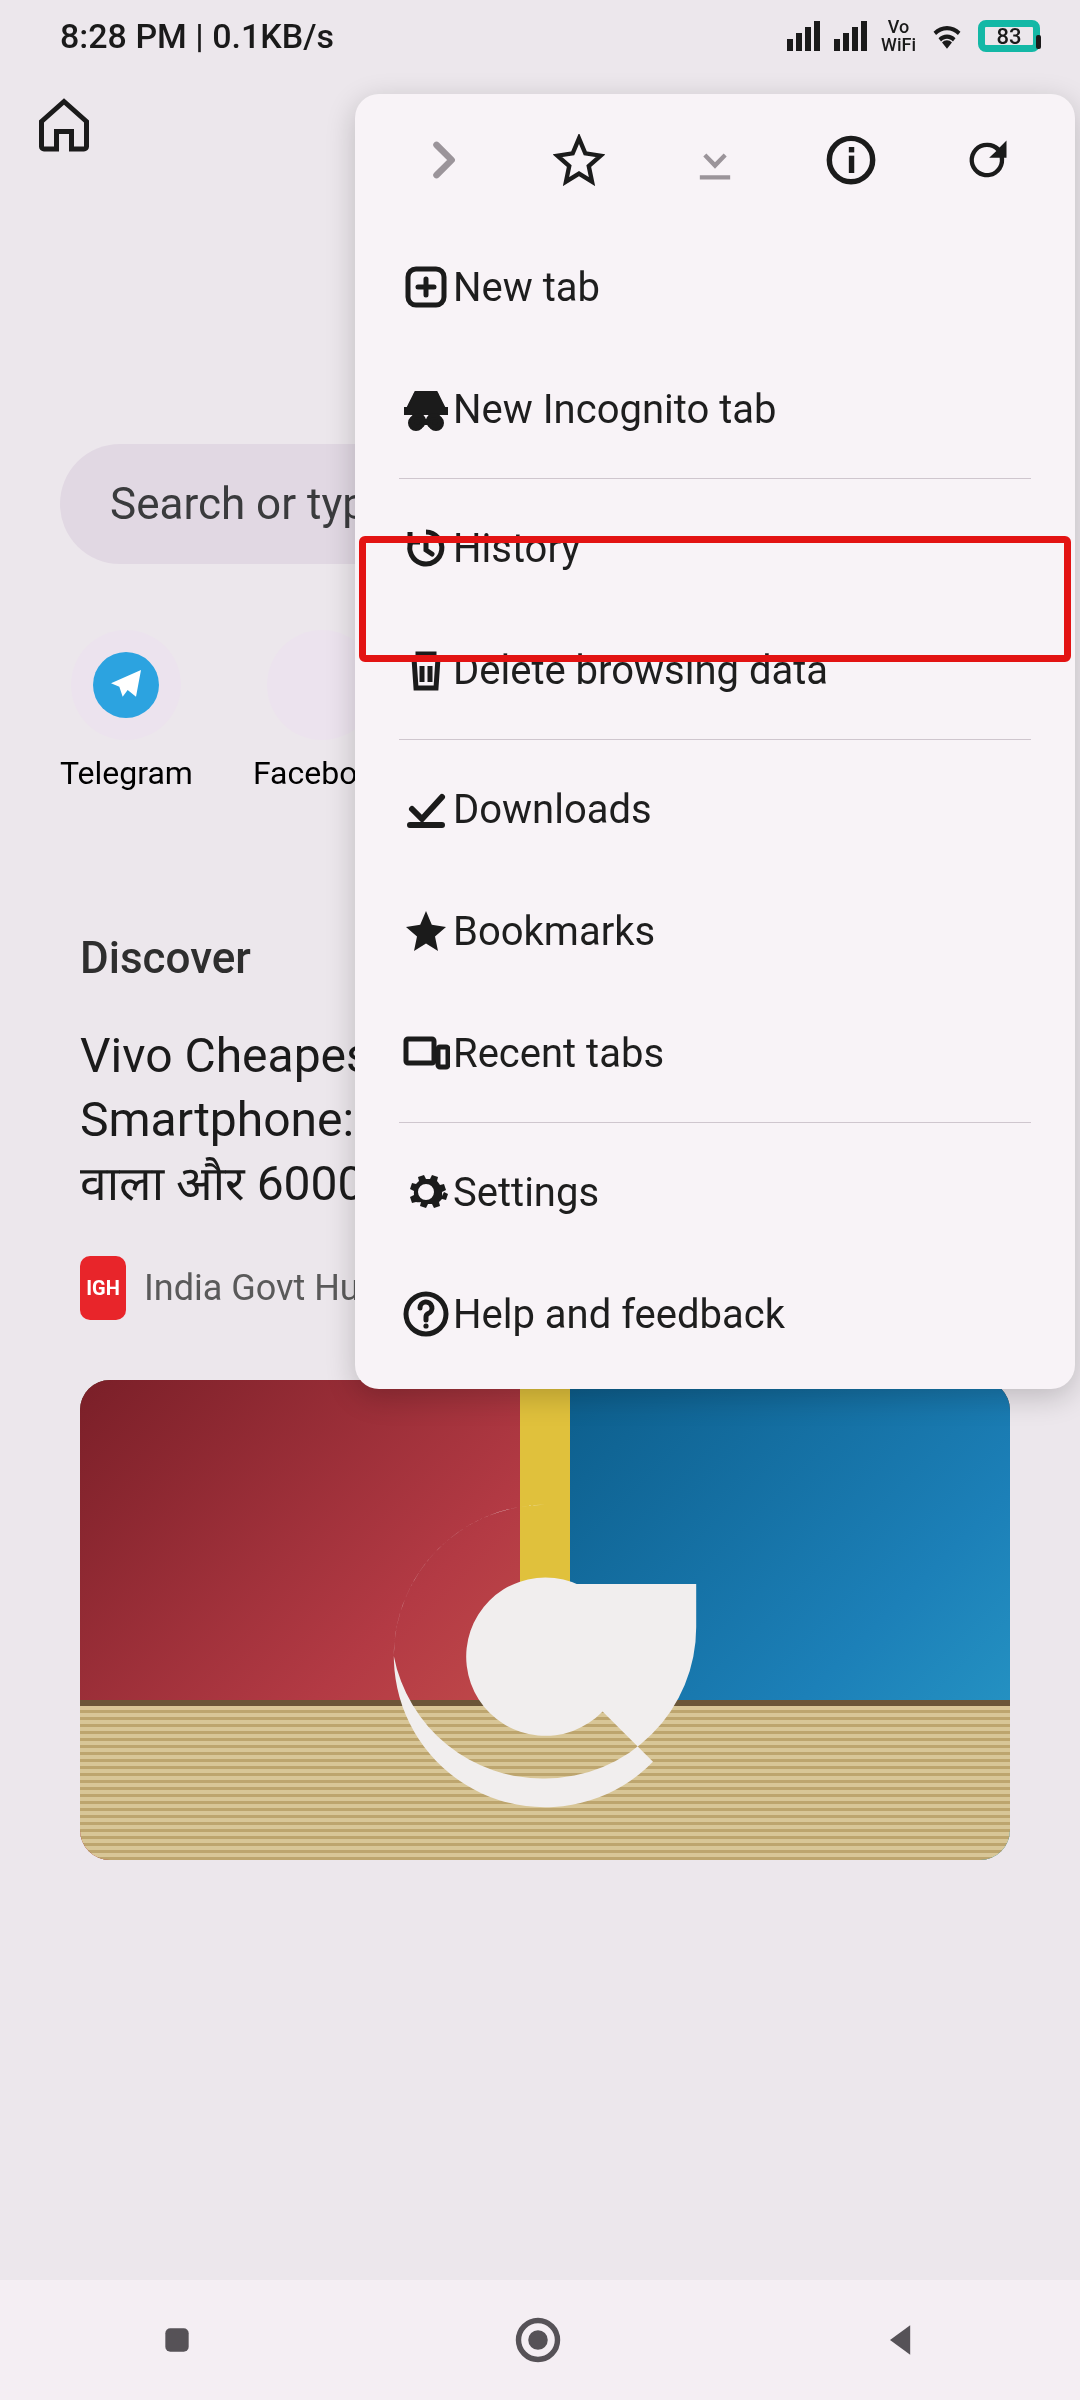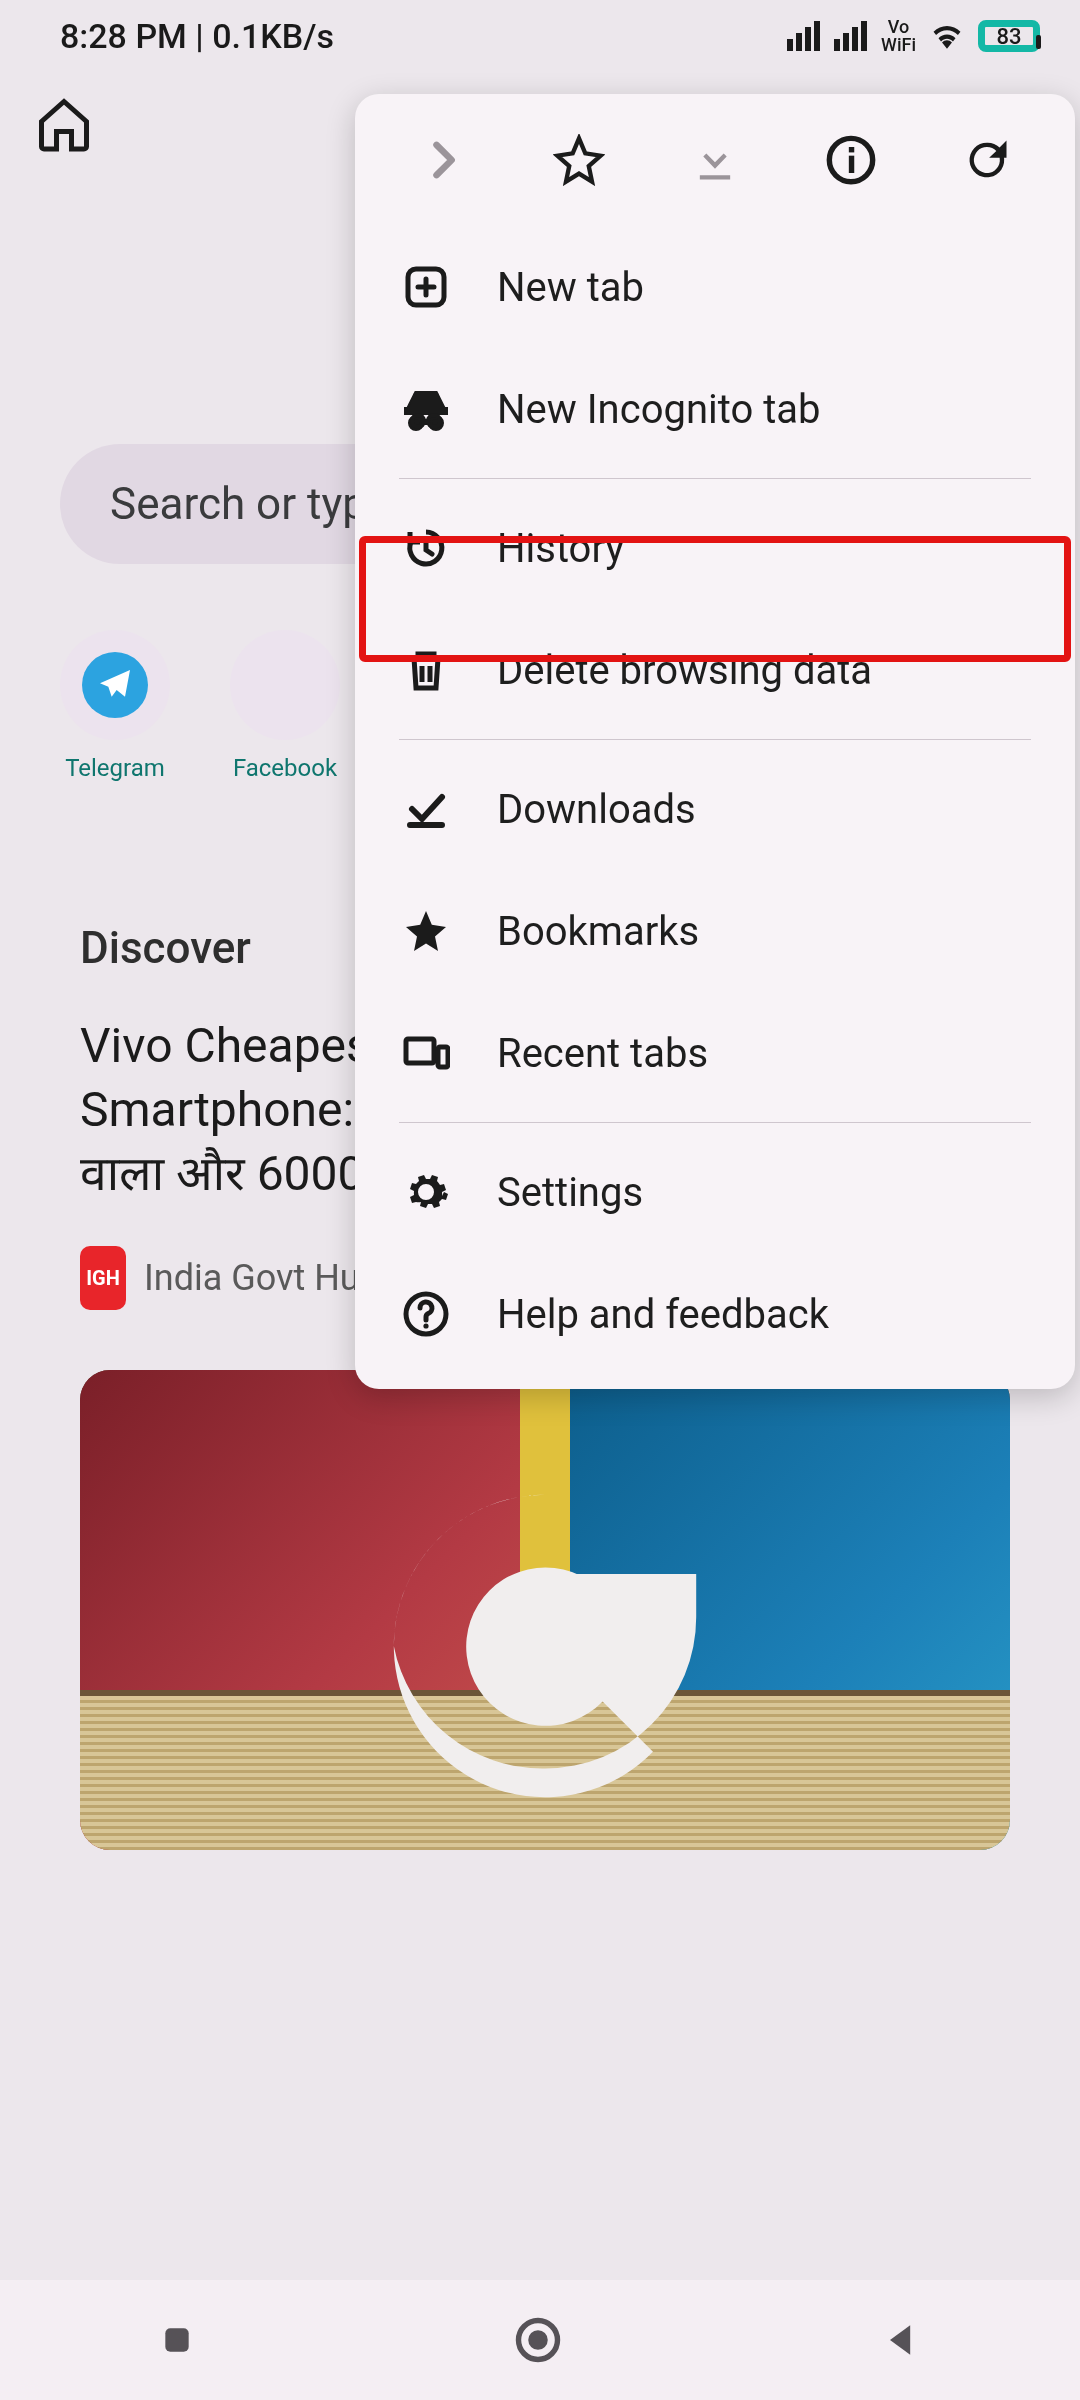--- a/index.html
+++ b/index.html
@@ -71,21 +71,21 @@
   }
   .shortcut { display:flex; flex-direction:column; align-items:center; gap:14px; }
   .shortcut .circle {
     width: 110px; height: 110px; border-radius: 50%;
     background: #ece3ee; display:flex; align-items:center; justify-content:center;
   }
   .telegram-inner {
     width: 66px; height: 66px; border-radius:50%;
     background: #2ca3e0; display:flex; align-items:center; justify-content:center;
   }
-  .shortcut .label { font-size: 24px; color: #0f766e; }
+  .shortcut .label { font-size: 32px; color: #000000; }
 
   
   .discover-title {
     margin: 140px 60px 40px 80px;
     font-size: 44px;
     color: #2e2e2e;
     font-weight: 500;
   }
 
   .article {
@@ -144,21 +144,21 @@
     box-shadow: 0 8px 30px rgba(0,0,0,.2);
     overflow: visible;
     padding-bottom: 14px;
   }
   .menu-iconrow {
     display:flex; align-items:center; justify-content:space-around;
     padding: 36px 20px 36px 20px;
   }
   .menu-iconrow .mi { width:60px; height:60px; display:flex; align-items:center; justify-content:center; }
   .menu-item {
-    display:flex; align-items:center; gap:44px;
+    display:flex; align-items:center; 
     padding: 34px 44px;
     font-size: 40px;
     color:#1e1e1e;
   }
   .menu-item .mi-icon { width:54px; height:54px; display:flex; align-items:center; justify-content:center; flex-shrink:0; }
   .menu-sep { height:1px; background:#cfc6ce; margin: 8px 44px; }
   .highlight {
     position:absolute;
     left:4px; right:4px;
     border:7px solid #e31313;

